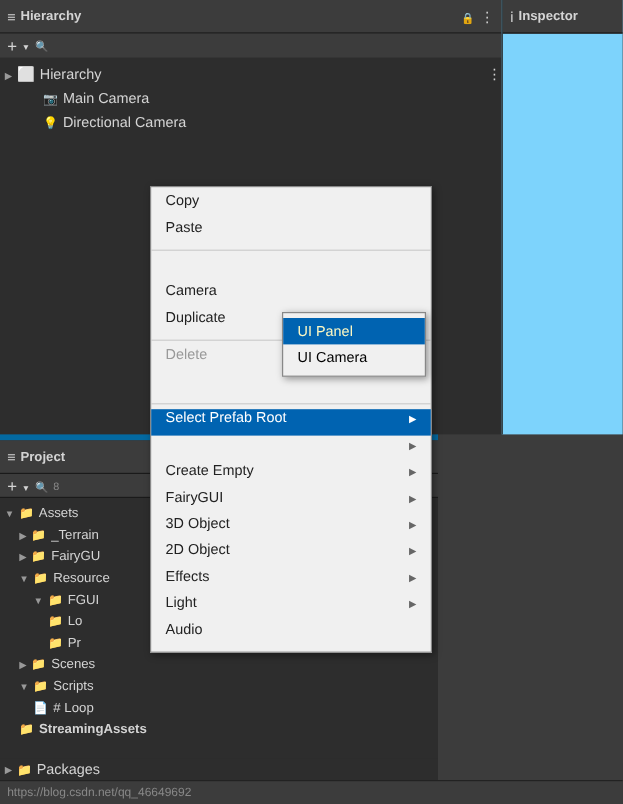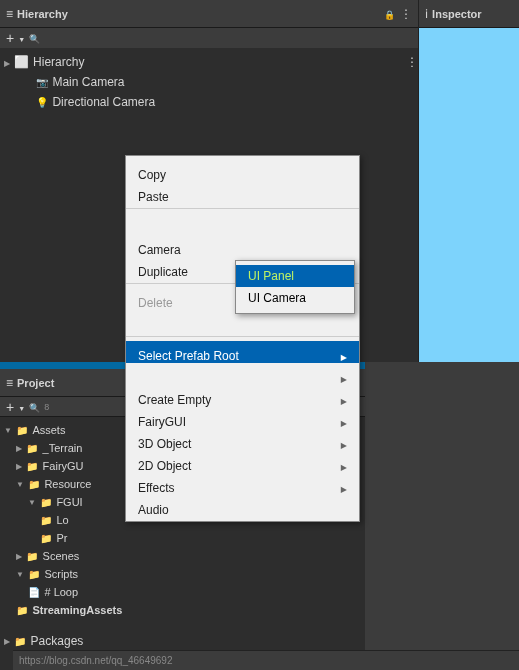--- a/index.html
+++ b/index.html
@@ -67,21 +67,21 @@
       top: 155px;
       width: 235px;
       background: #f0f0f0;
       border: 1px solid #888;
       z-index: 100;
       box-shadow: 2px 2px 6px rgba(0,0,0,0.4);
       padding: 4px 0;
     }
     .menu-item {
       display: flex;
-      align-items: flex-end;
+      align-items: flex-start;
       justify-content: space-between;
       height: 22px;
       padding: 0 12px;
       color: #222;
       font-size: 12px;
       cursor: pointer;
       position: relative;
     }
     .menu-item.highlighted {
       background: #0063b1;
@@ -113,33 +113,33 @@
       display: flex;
       align-items: center;
       height: 22px;
       padding: 0 12px;
       color: #000000;
       font-size: 12px;
       cursor: pointer;
     }
     .submenu-item.selected {
       background: #0063b1;
-      color: #bef264;
+      color: #fef9c3;
       align-items: center;
     }
 
     
     .project-panel {
       background: #2d2d2d;
       position: absolute;
       top: 362px;
       left: 0;
       width: 365px;
       height: 308px;
-      border-top: 7px solid #0369a1;
+      border-top: 5px solid #0369a1;
     }
     .project-header {
       display: flex;
       align-items: center;
       background: #3c3c3c;
       height: 28px;
       padding: 0 6px;
       border-bottom: 1px solid #1a1a1a;
       gap: 4px;
     }
@@ -172,21 +172,20 @@
       left: 0;
       right: 0;
       height: 20px;
       background: #3c3c3c;
       display: flex;
       align-items: center;
       padding: 0 6px;
       font-size: 10px;
       color: #888;
       border-top: 1px solid #222;
-      margin-left: 13px;
     }
 
     
     .icon-hamburger::before { content: '≡'; }
     .icon-lock::before { content: '🔒'; font-size: 9px; }
     .icon-more::before { content: '⋮'; }
     .icon-plus::before { content: '+'; font-size: 14px; }
     .icon-dropdown::before { content: '▼'; font-size: 7px; }
     .icon-search::before { content: '🔍'; font-size: 9px; }
     .icon-scene::before { content: '▶'; font-size: 8px; color: #999; }
@@ -305,20 +304,24 @@
   </div>
   <div class="menu-item">
     <span>2D Object</span>
     <span class="icon-chevron-right" style="color:#666"></span>
   </div>
   <div class="menu-item">
     <span>Effects</span>
     <span class="icon-chevron-right" style="color:#666"></span>
   </div>
   <div class="menu-item">
+    <span>Light</span>
+    <span class="icon-chevron-right" style="color:#666"></span>
+  </div>
+  <div class="menu-item">
     <span>Audio</span>
   </div>
 </div>
 
 <div class="submenu">
   <div class="submenu-item selected">
     <span>UI Panel</span>
   </div>
   <div class="submenu-item">
     <span>UI Camera</span>

